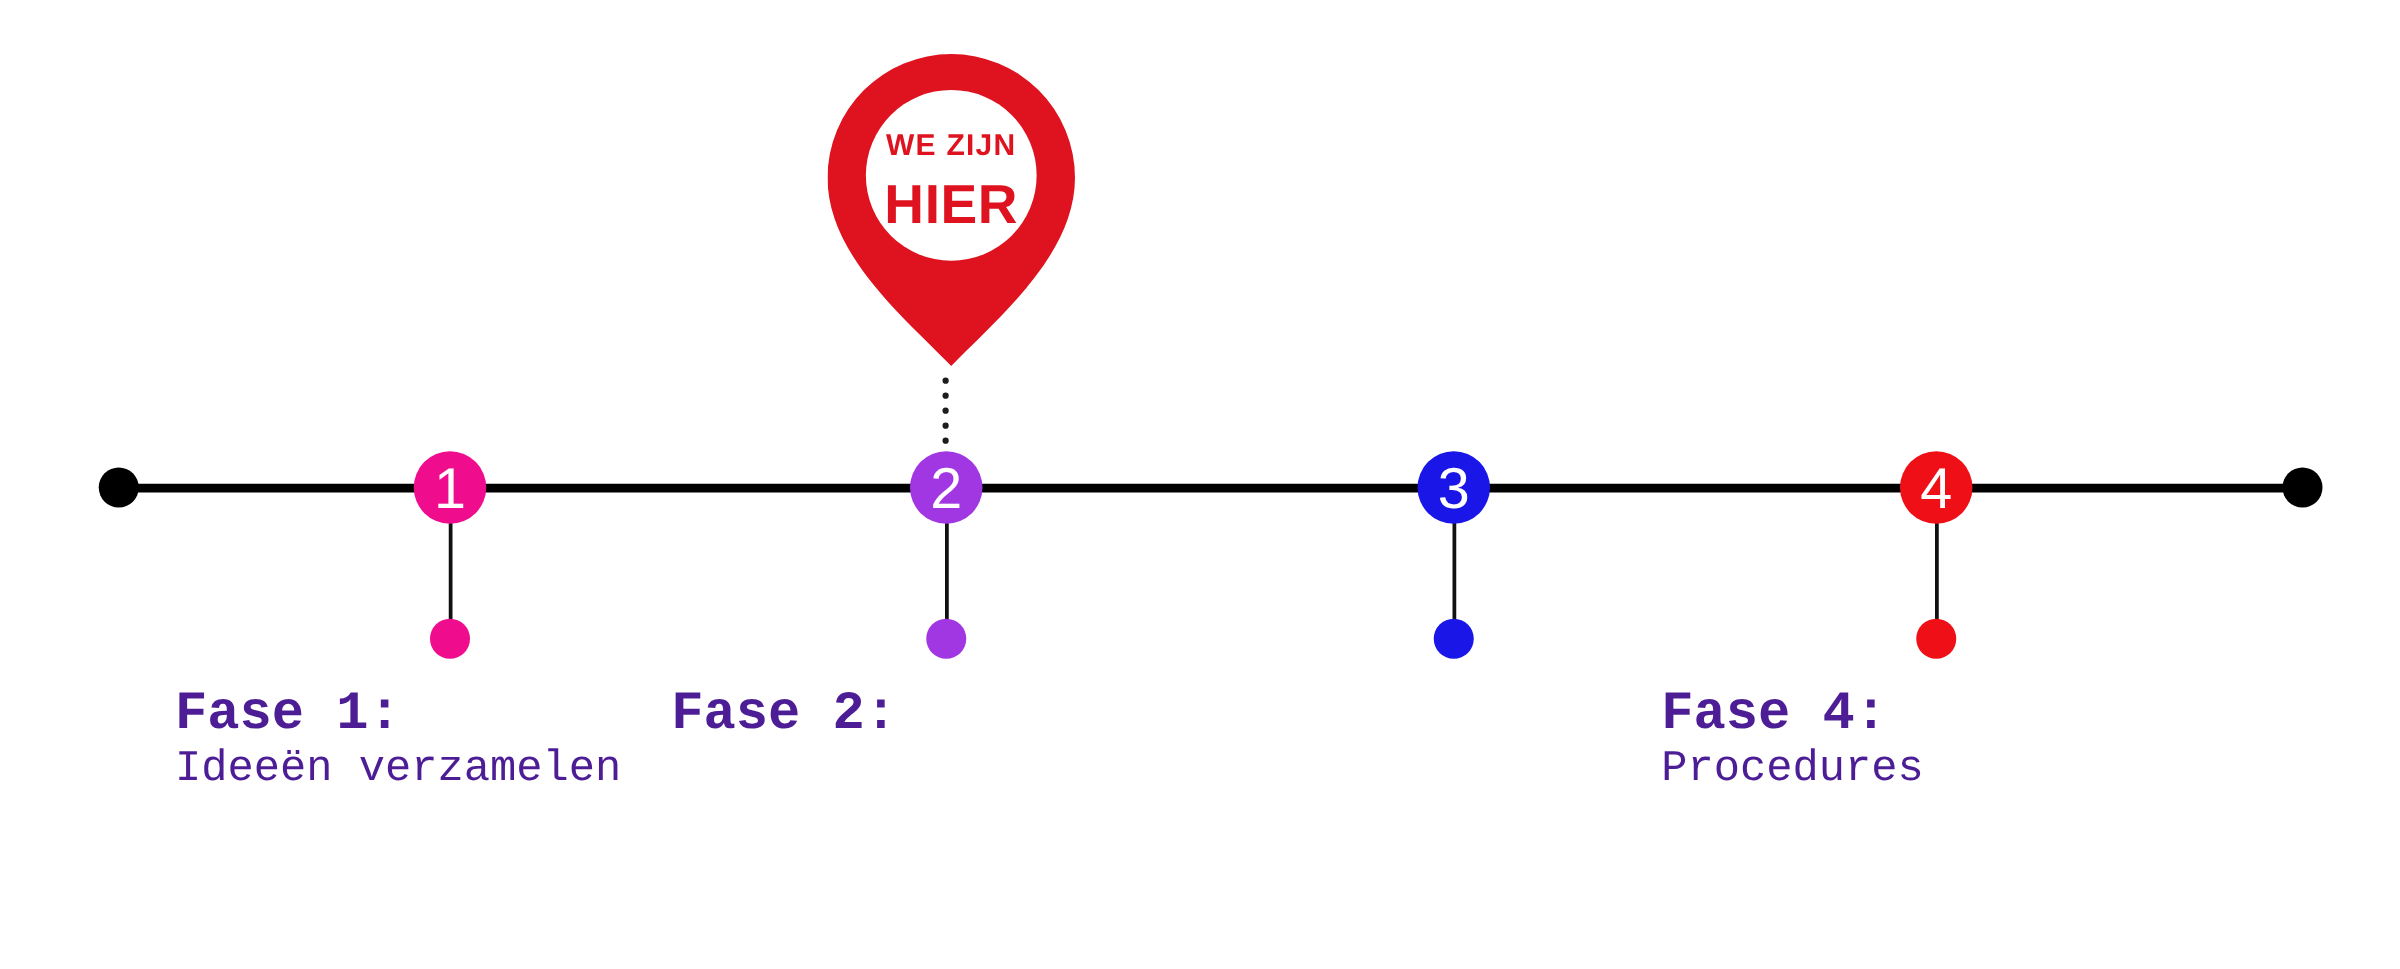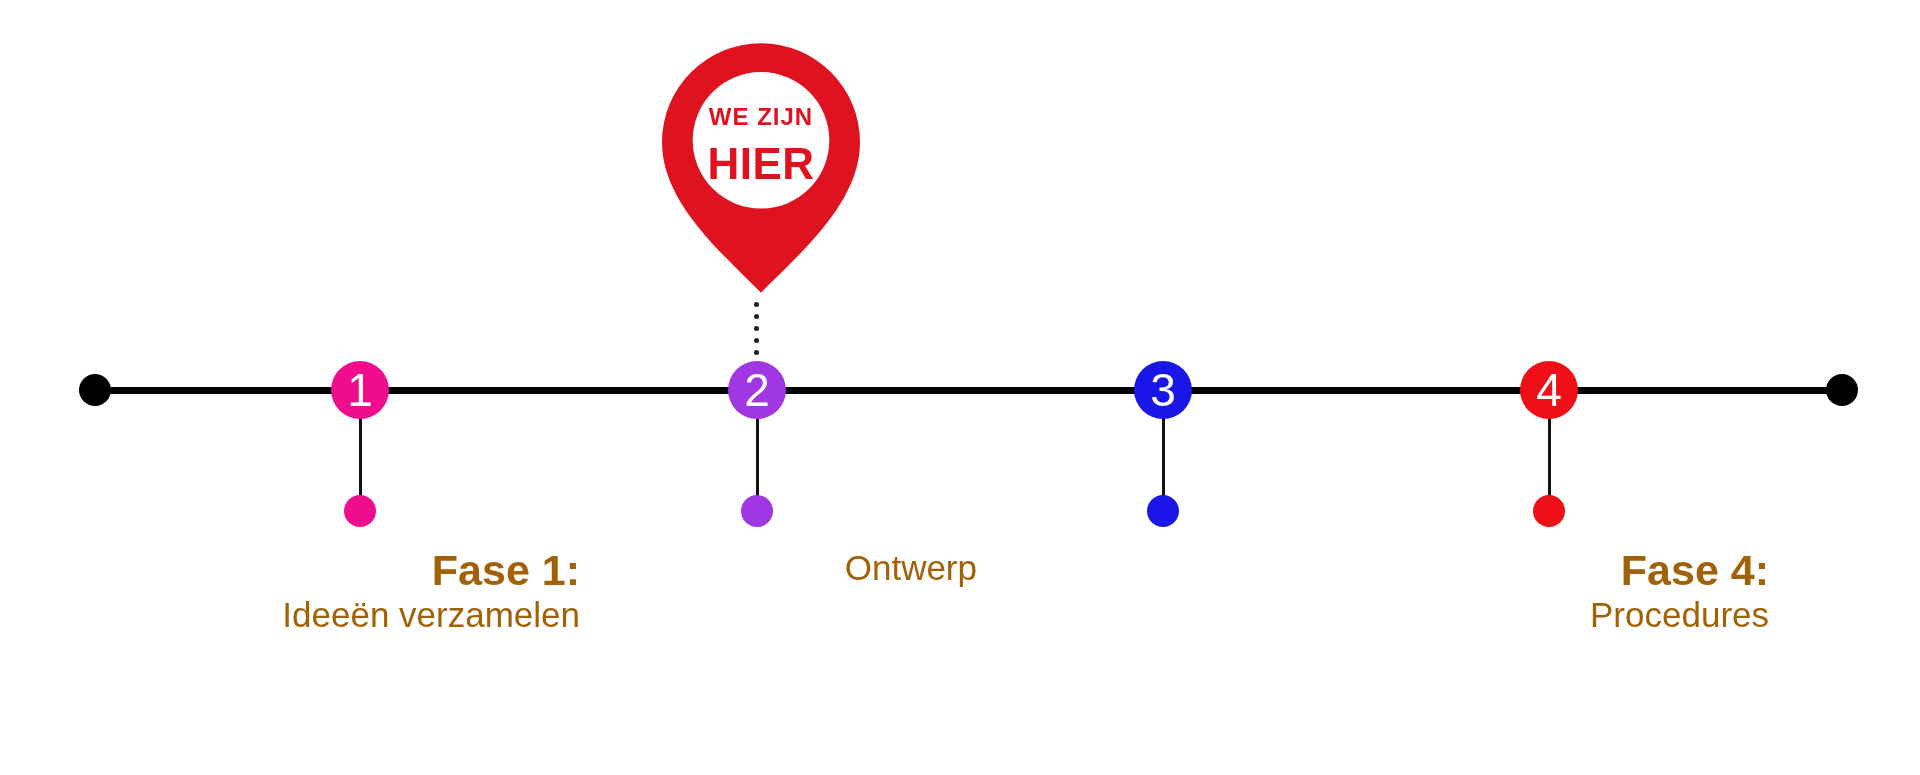--- a/index.html
+++ b/index.html
@@ -56,22 +56,23 @@
   .mini-dot {
     position: absolute;
     left: -16px; top: 495px;
     width: 32px; height: 32px;
     border-radius: 50%;
   }
   .label {
     position: absolute;
     left: -220px; top: 547px;
     width: 440px;
-    text-align: right;
-    color: #a16207;
+    text-align: left;
+    color: #4c1d95;
+    font-family: Liberation Mono, monospace;
   }
   .label .title {
     font-size: 43px;
     font-weight: bold;
     line-height: 1.1;
   }
   .label .subtitle {
     font-size: 35px;
     font-weight: 400;
     line-height: 1.1;
@@ -157,21 +158,21 @@
     </div>
   </div>
 
   <div class="phase phase-2">
     <div class="stem"></div>
     <div class="mini-dot" style="background: rgb(161, 55, 226);"></div>
     <div class="node" style="background: rgb(161, 55, 226);">
       <span>2</span>
     </div>
     <div class="label">
-      <div class="subtitle">Ontwerp</div>
+      <div class="title">Fase 2:</div>
     </div>
   </div>
 
   <div class="phase phase-3">
     <div class="stem"></div>
     <div class="mini-dot" style="background: rgb(26, 22, 232);"></div>
     <div class="node" style="background: rgb(26, 22, 232);">
       <span>3</span>
     </div>
     <div class="label">

